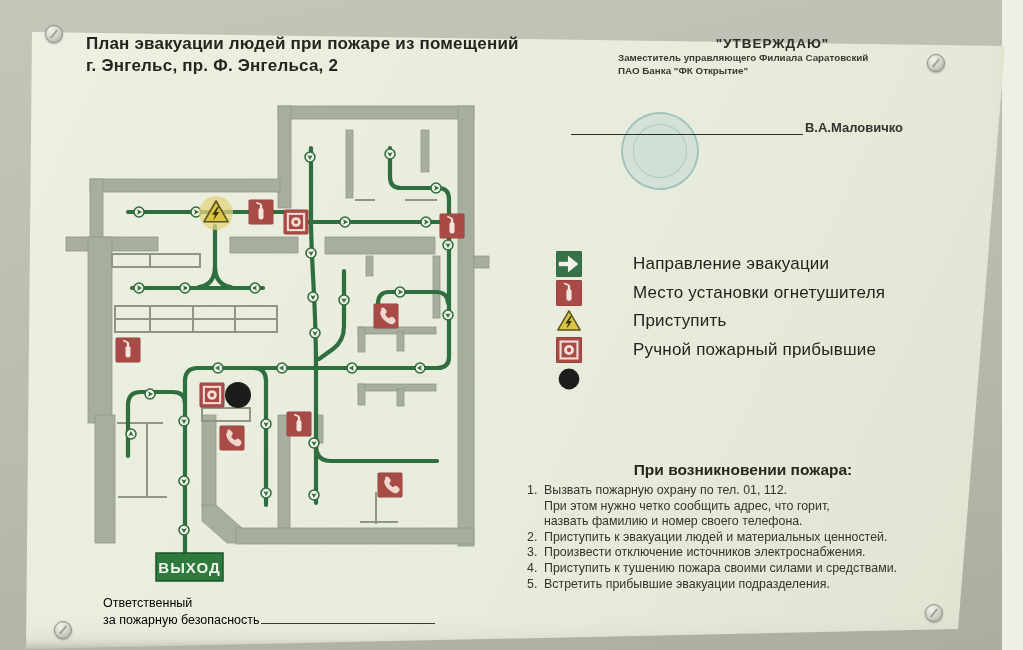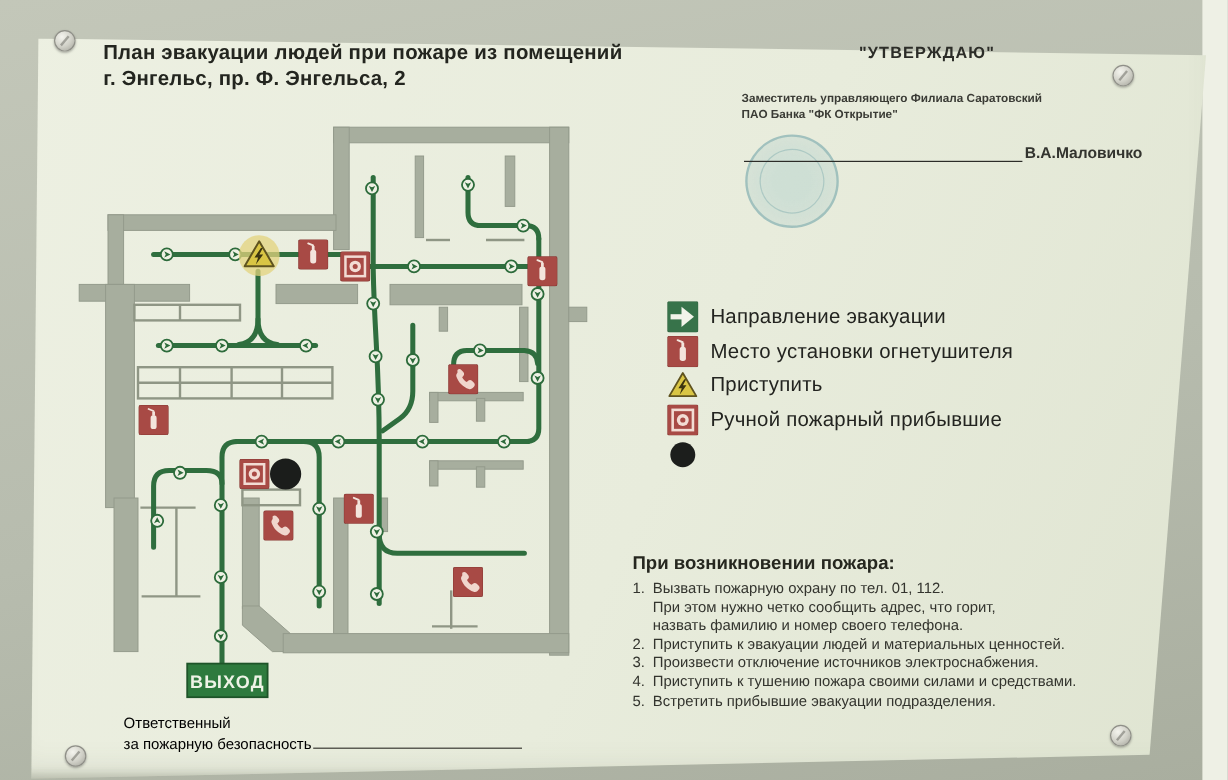--- a/index.html
+++ b/index.html
@@ -22,36 +22,36 @@
   }
   .screw{position:absolute;width:16px;height:16px;border-radius:50%;
     background:radial-gradient(circle at 35% 30%,#f4f4ee,#cfcfc6 55%,#a2a299 100%);
     border:1px solid #8f8f88;box-shadow:0 1px 2px rgba(0,0,0,.3);}
   .screw i{position:absolute;left:7px;top:3px;width:2px;height:10px;background:#6d6d66;opacity:.55;transform:rotate(40deg);}
 
   .title{position:absolute;left:86px;top:33px;font-weight:bold;font-size:17px;line-height:21.5px;color:#23251f;letter-spacing:.2px;}
 
   .approval{position:absolute;left:600px;top:36px;width:345px;color:#2c2d28;}
   .approval-heading{text-align:center;font-weight:bold;font-size:13.5px;letter-spacing:1px;}
-  .approval-pos{margin-top:26px;padding-left:18px;font-size:9.8px;font-weight:bold;line-height:12.5px;color:#3a3b35;}
-  .sig-row{position:absolute;left:620px;top:120px;width:332px;display:flex;align-items:flex-start;}
+  .approval-pos{margin-top:1px;padding-left:18px;font-size:9.8px;font-weight:bold;line-height:12.5px;color:#3a3b35;}
+  .sig-row{position:absolute;left:571px;top:120px;width:332px;display:flex;align-items:flex-start;}
   .sig-line{flex:1;border-bottom:1.8px solid #2c2c28;height:14px;}
   .sig-name{font-weight:bold;font-size:13px;color:#33342f;padding-left:2px;}
   .stamp{position:absolute;left:621px;top:112px;width:74px;height:74px;border-radius:50%;
     border:2px solid rgba(75,140,150,.38);background:radial-gradient(circle,rgba(140,190,195,.28) 30%,rgba(120,175,185,.16) 70%);
     transform:rotate(-12deg);}
   .stamp::after{content:"";position:absolute;inset:10px;border-radius:50%;border:1px solid rgba(75,140,150,.28);}
 
   .legend{position:absolute;left:556px;top:250px;}
-  .legend-row{display:flex;align-items:center;height:28.6px;}
+  .legend-row{display:flex;align-items:center;height:28.6px;gap:41px;}
   .legend-ic{width:26px;height:26px;flex:0 0 26px;}
   .legend-label{margin-left:10px;font-size:17px;color:#232420;letter-spacing:.2px;}
 
   .instructions{position:absolute;left:527px;top:461px;width:452px;color:#33342e;}
-  .instructions h3{margin:0 0 4px 0;text-align:left;font-size:15.5px;color:#26271f;padding-right:20px;}
+  .instructions h3{margin:0 0 4px 0;text-align:center;font-size:15.5px;color:#26271f;padding-right:20px;}
   .instructions ol{list-style:none;margin:0;padding:0;font-size:12.4px;line-height:15.6px;}
   .instructions li{display:flex;}
   .instructions .num{flex:0 0 17px;}
 
   .responsible{position:absolute;left:103px;top:596px;font-size:12.5px;line-height:15.5px;color:#000000;}
   .resp-line{display:inline-block;width:174px;border-bottom:1.6px solid #3a3a34;height:11px;margin-left:1px;}
 
   .plan-svg{position:absolute;left:0;top:0;}
 </style>
 </head>

